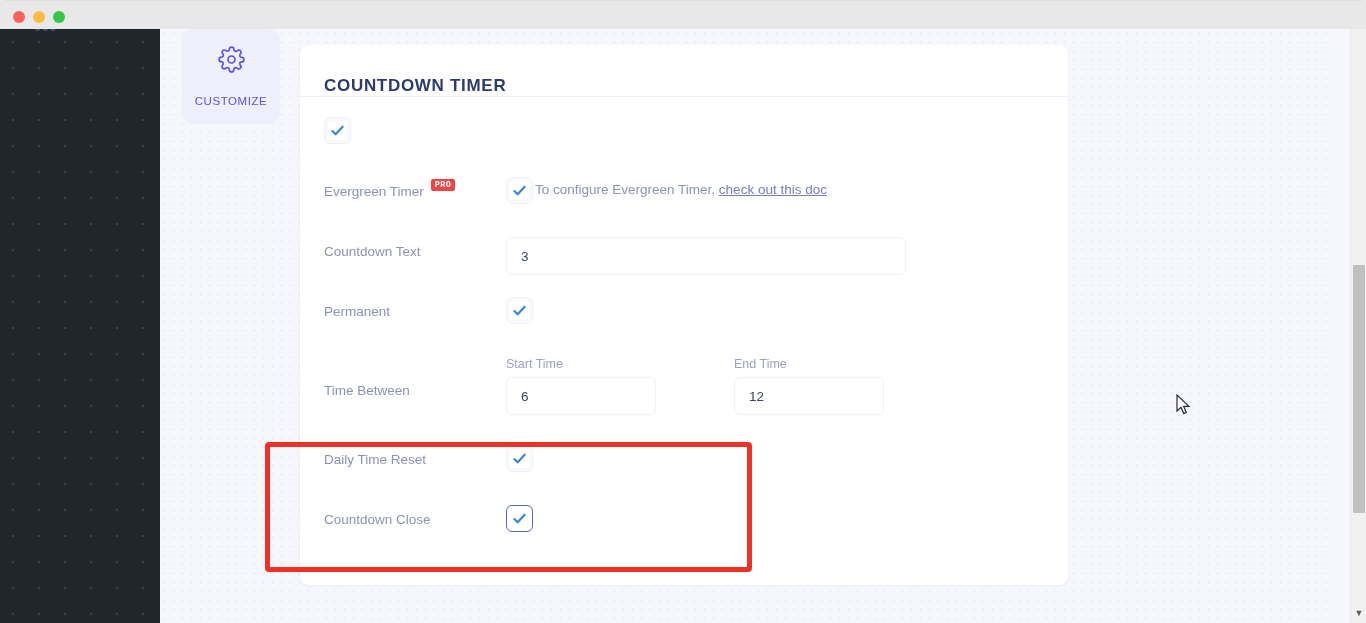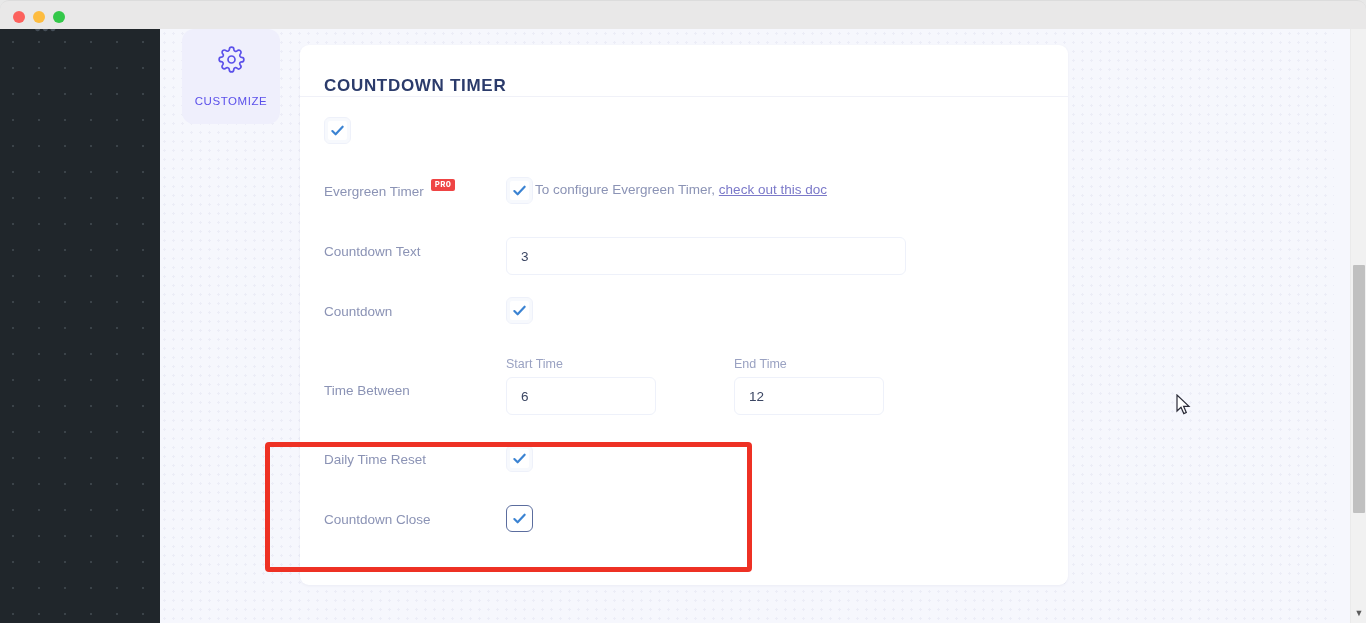--- a/index.html
+++ b/index.html
@@ -337,21 +337,21 @@
         </div>
 
         <div class="row">
           <div class="row-label">Countdown Text</div>
           <div class="row-ctl">
             <input class="txt-input wide" type="text" value="3" style="">
           </div>
         </div>
 
         <div class="row">
-          <div class="row-label">Countdown</div>
+          <div class="row-label">Permanent</div>
           <div class="row-ctl">
             <div class="cbox">
               <svg width="15" height="15" viewBox="0 0 16 16" fill="none" stroke="#3b83d2" stroke-width="2.3" stroke-linecap="round" stroke-linejoin="round">
                 <path d="M2.5 8.6 L6 12 L13.5 4"></path>
               </svg>
             </div>
           </div>
         </div>
 
         <div class="row" style="min-height:88px;">

